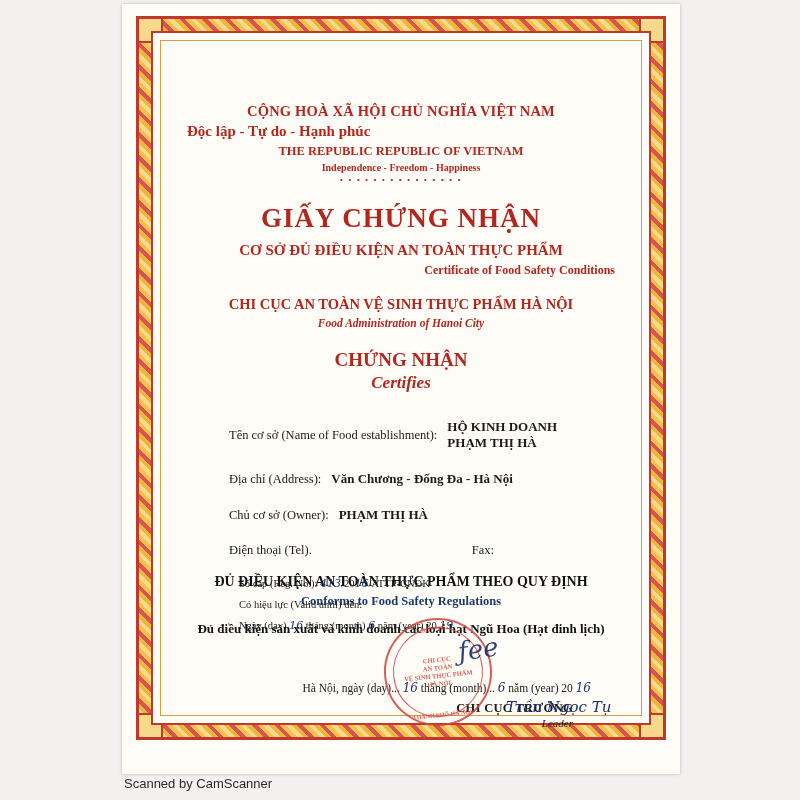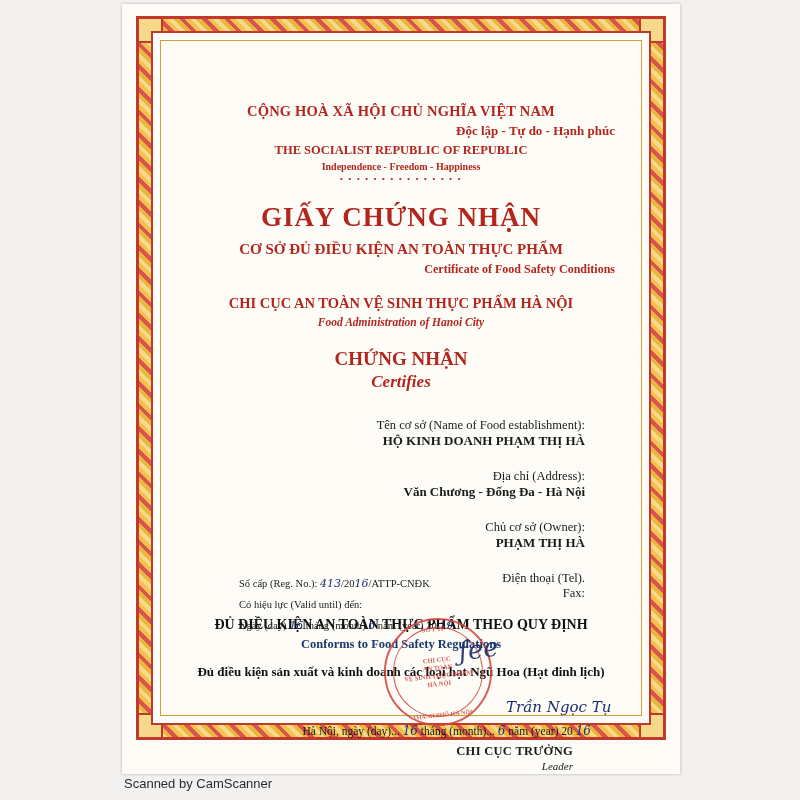--- a/index.html
+++ b/index.html
@@ -94,23 +94,23 @@
   
   .national-title {
     text-align: center;
     color: #b3261e;
     font-size: 14.5px;
     font-weight: bold;
     letter-spacing: 0.2px;
     margin-top: 36px;
   }
   .national-motto {
-    text-align: right;
-    color: #b3261e;
-    font-size: 13px;
+    text-align: left;
+    color: #b3261e;
+    font-size: 15px;
     font-weight: bold;
     margin-top: 3px;
   }
   .english-title {
     text-align: center;
     color: #b3261e;
     font-size: 12.5px;
     font-weight: bold;
     margin-top: 4px;
   }
@@ -186,24 +186,23 @@
 
   
   .fields {
     margin-top: 26px;
     padding-left: 42px;
     padding-right: 30px;
     color: #1a1a1a;
   }
   .field-row {
     display: flex;
-    align-items: flex-end;
+    align-items: center;
     margin-bottom: 20px;
     font-size: 12.5px;
-    flex-direction: column;
   }
   .field-label {
     white-space: nowrap;
   }
   .field-value {
     margin-left: 10px;
     font-weight: bold;
     font-size: 13px;
   }
   .field-row.tel {
@@ -370,21 +369,21 @@
       <div class="corner bl"></div>
       <div class="corner br"></div>
 
       <div class="border-mid">
         <div class="border-inner"></div>
 
         <div class="content">
 
           <div class="national-title">CỘNG HOÀ XÃ HỘI CHỦ NGHĨA VIỆT NAM</div>
           <div class="national-motto">Độc lập - Tự do - Hạnh phúc</div>
-          <div class="english-title">THE SOCIALIST REPUBLIC OF REPUBLIC</div>
+          <div class="english-title">THE REPUBLIC REPUBLIC OF VIETNAM</div>
           <div class="english-motto">Independence - Freedom - Happiness</div>
           <div class="dot-divider">• • • • • • • • • • • • • • •</div>
 
           <div class="cert-title">GIẤY CHỨNG NHẬN</div>
           <div class="cert-sub">CƠ SỞ ĐỦ ĐIỀU KIỆN AN TOÀN THỰC PHẨM</div>
           <div class="cert-sub-en">Certificate of Food Safety Conditions</div>
 
           <div class="authority">CHI CỤC AN TOÀN VỆ SINH THỰC PHẨM HÀ NỘI</div>
           <div class="authority-en">Food Administration of Hanoi City</div>
 

